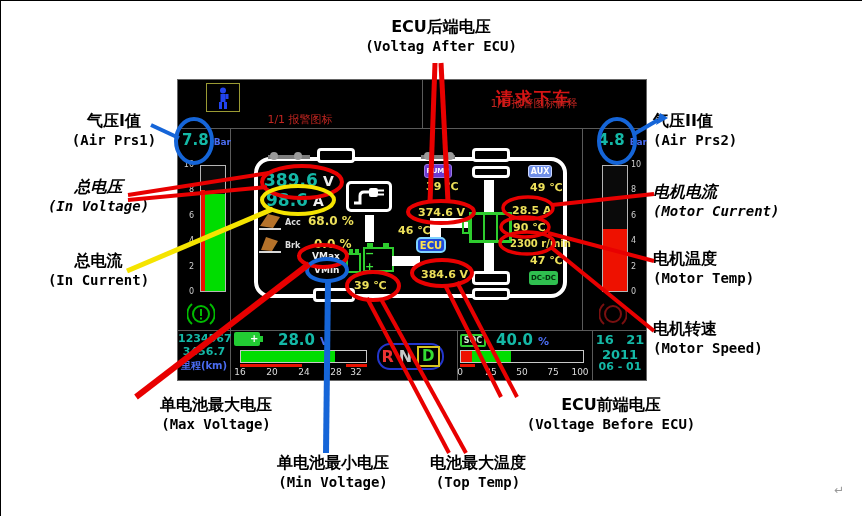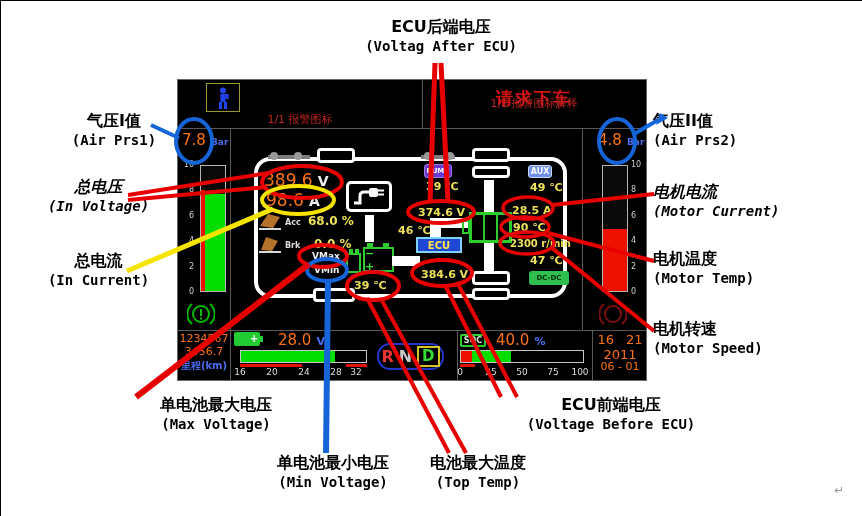--- a/index.html
+++ b/index.html
@@ -4,21 +4,21 @@
 <style>
   html,body{margin:0;padding:0;background:#fff;}
   #canvas{position:relative;width:862px;height:516px;background:#ffffff;border:1px solid #000;
           font-family:"DejaVu Sans","Liberation Sans",sans-serif;overflow:hidden;}
   .abs{position:absolute;}
   
   #dash{position:absolute;left:176px;top:78px;width:470px;height:302px;background:#000;border:1px solid #666;box-sizing:border-box;}
   .gridline{position:absolute;background:#5a5a5a;}
   .alarm-caption{color:#c22520;font-size:11px;text-align:center;}
   .alarm-big{color:#d61414;font-size:17px;font-weight:bold;text-align:center;letter-spacing:2px;}
-  .val-yellow{color:#f97316;font-weight:normal;}
+  .val-yellow{color:#14b8a6;font-weight:bold;}
   .unit-blue{color:#4a6cf0;font-weight:bold;}
   .tick{position:absolute;color:#cfcfcf;font-size:8px;width:16px;}
   .gaugebar{position:absolute;width:26px;height:127px;border:1px solid #b5b5b5;background:#0a0a0a;box-sizing:border-box;}
   .schem-val{position:absolute;color:#ede05a;font-size:11px;font-weight:bold;white-space:nowrap;}
   .schem-small{position:absolute;color:#ddd;font-size:8px;font-weight:bold;}
   .wheel{position:absolute;border:3px solid #fff;border-radius:4px;background:#000;box-sizing:border-box;}
   .pipe{position:absolute;background:#fff;}
   .badge{position:absolute;display:flex;align-items:center;justify-content:center;font-weight:bold;border-radius:3px;box-sizing:border-box;}
   .barh{position:absolute;height:13px;border:1px solid #c8c8c8;background:#000;box-sizing:border-box;}
   .redseg{position:absolute;height:3px;background:#e81100;}
@@ -159,36 +159,36 @@
     </div>
     <div class="schem-val" style="left:176px;top:199px;">39 ℃</div>
 
     <div class="badge" style="left:246px;top:84px;width:28px;height:14px;background:#6a3bd1;border:1px solid #9b7ae6;color:#fff;font-size:7px;">PUMP</div>
     <div class="schem-val" style="left:248px;top:100px;">39 ℃</div>
     <div class="schem-val" style="left:240px;top:126px;">374.6 V</div>
     <div class="schem-val" style="left:220px;top:144px;">46 ℃</div>
     <div class="pipe" style="left:214px;top:176px;width:28px;height:10px;"></div>
     <div class="pipe" style="left:252px;top:138px;width:11px;height:22px;"></div>
     <div class="pipe" style="left:252px;top:138px;width:39px;height:10px;"></div>
-    <div class="badge" style="left:238px;top:157px;width:46px;height:16px;background:#1f47d6;border:2px solid #7fd4ff;border-radius:0;color:#ffe34d;font-size:10px;">ECU</div>
+    <div class="badge" style="left:238px;top:157px;width:30px;height:16px;background:#1f47d6;border:2px solid #7fd4ff;border-radius:5px;color:#ffe34d;font-size:10px;">ECU</div>
     <div class="schem-val" style="left:243px;top:188px;">384.6 V</div>
 
     <div class="abs" style="left:284px;top:140px;width:8px;height:14px;border:2px solid #2ecc2e;box-sizing:border-box;"></div>
     <div class="abs" style="left:291px;top:132px;width:43px;height:31px;border:3px solid #2ecc2e;box-sizing:border-box;">
       <div class="abs" style="left:11px;top:0;width:2px;height:100%;background:#2ecc2e;"></div>
       <div class="abs" style="left:24px;top:0;width:2px;height:100%;background:#2ecc2e;"></div>
     </div>
 
     <div class="badge" style="left:350px;top:85px;width:24px;height:13px;background:#6f8fe8;border:1px solid #cdd9ff;color:#fff;font-size:8px;">AUX</div>
     <div class="schem-val" style="left:352px;top:101px;">49 ℃</div>
     <div class="schem-val" style="left:334px;top:124px;">28.5 A</div>
     <div class="schem-val" style="left:335px;top:141px;">90 ℃</div>
     <div class="schem-val" style="left:332px;top:158px;font-size:10px;">2300 r/min</div>
     <div class="schem-val" style="left:352px;top:174px;">47 ℃</div>
-    <div class="badge" style="left:351px;top:191px;width:40px;height:14px;background:#2fbf4f;color:#03300d;font-size:7px;">DC-DC</div>
+    <div class="badge" style="left:351px;top:191px;width:29px;height:14px;background:#2fbf4f;color:#03300d;font-size:7px;">DC-DC</div>
 
     <div class="abs val-yellow" style="left:0;top:252px;width:52px;font-size:11px;text-align:center;">1234567</div>
     <div class="abs val-yellow" style="left:0;top:265px;width:52px;font-size:11px;text-align:center;">3456.7</div>
     <div class="abs unit-blue" style="left:0;top:279px;width:52px;font-size:10px;text-align:center;">里程(km)</div>
 
     <div class="abs" style="left:56px;top:252px;width:26px;height:14px;background:#22cc33;border-radius:2px;">
       <div class="abs" style="left:26px;top:4px;width:3px;height:6px;background:#22cc33;"></div>
       <div class="abs" style="left:16px;top:1px;color:#fff;font-size:10px;font-weight:bold;line-height:12px;">+</div>
     </div>
     <div class="abs" style="left:100px;top:250px;white-space:nowrap;">

